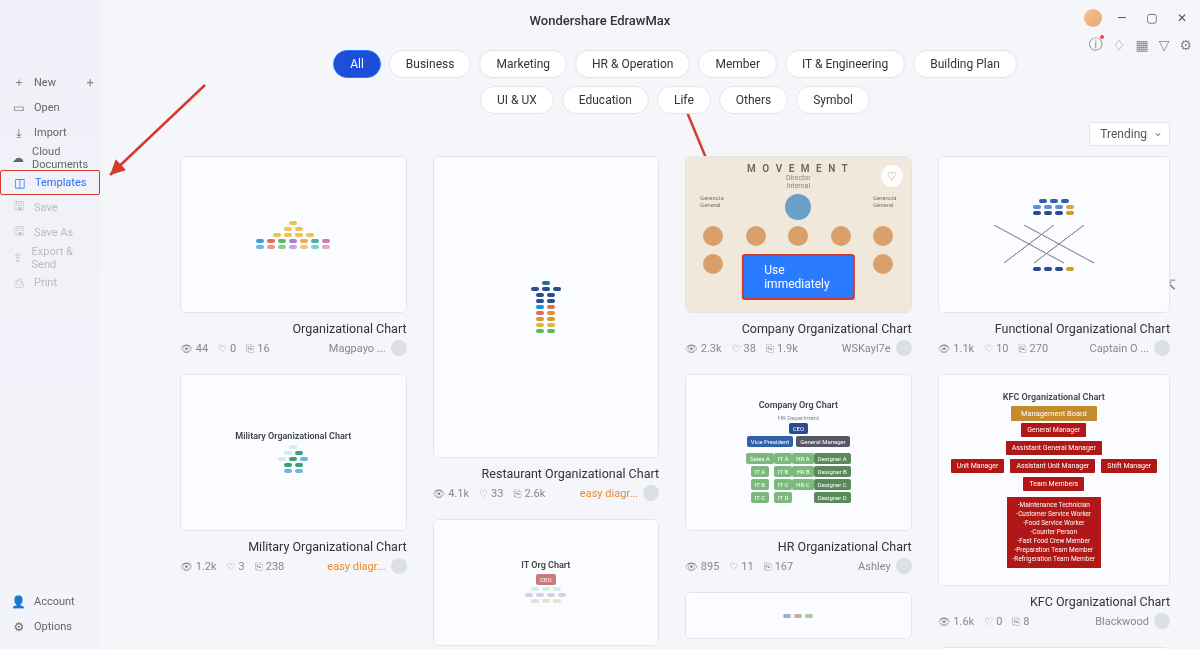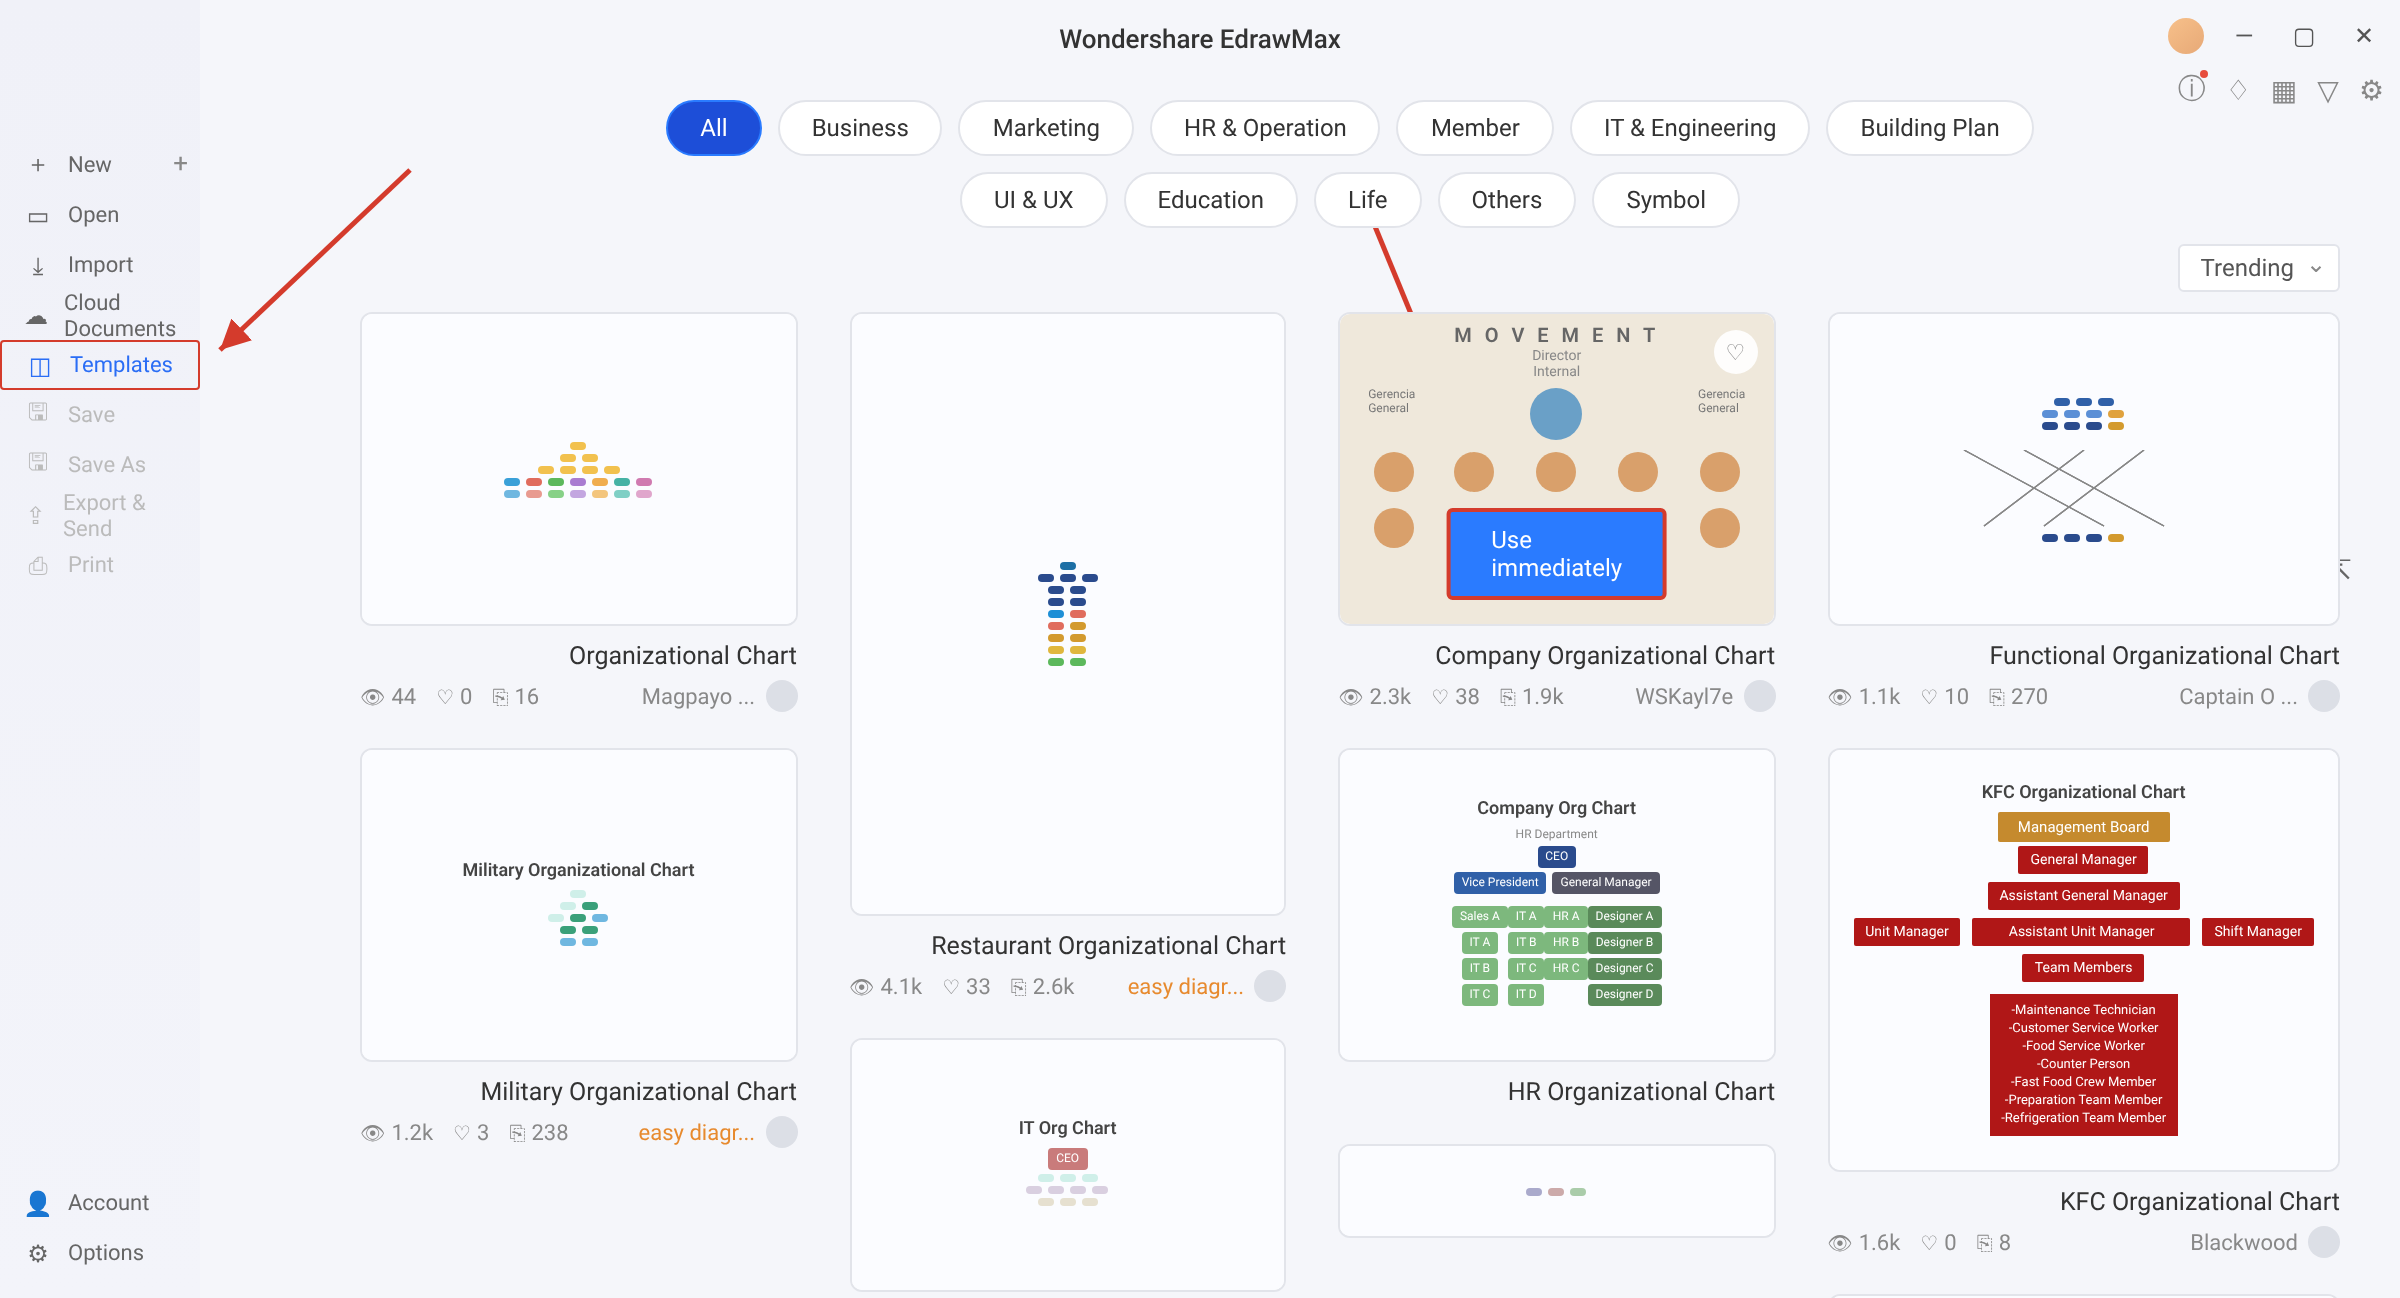--- a/index.html
+++ b/index.html
@@ -462,20 +462,28 @@
                     </div>
                     <div class="row">
                       <div class="node" style="background:#5a8a5a">Designer D</div>
                     </div>
                   </div>
                 </div>
               </div>
             </div>
           </div>
           <div class="card-title">HR Organizational Chart</div>
+          <div class="card-meta">
+            <div class="stats">
+              <span class="stat-views">895</span>
+              <span class="stat-likes">11</span>
+              <span class="stat-copies">167</span>
+            </div>
+            <div class="author">Ashley <span class="avatar-tiny"></span></div>
+          </div>
         </div>
         <div class="card-wrap">
           <div class="card">
             <div class="thumb" style="height:45px">
               <div class="mini-tree">
                 <div class="row">
                   <div class="node" style="background:#aac"></div>
                   <div class="node" style="background:#caa"></div>
                   <div class="node" style="background:#aca"></div>
                 </div>
@@ -548,21 +556,21 @@
             <div class="thumb" style="height:210px">
               <div class="mini-tree" style="display:flex;flex-direction:column;align-items:center">
                 <div class="thumb-title">KFC Organizational Chart</div>
                 <div style="background:#c58a2e;color:#fff;font-size:7.5px;padding:3px 10px;border-radius:1px">Management Board</div>
                 <div style="background:#b01717;color:#fff;font-size:7px;padding:3px 6px;margin:2px;border-radius:1px;white-space:nowrap">General Manager</div>
                 <div style="display:flex">
                   <div style="background:#b01717;color:#fff;font-size:7px;padding:3px 6px;margin:2px;border-radius:1px;white-space:nowrap">Assistant General Manager</div>
                 </div>
                 <div style="display:flex;gap:2px">
                   <div style="background:#b01717;color:#fff;font-size:7px;padding:3px 6px;margin:2px;border-radius:1px;white-space:nowrap">Unit Manager</div>
-                  <div style="background:#b01717;color:#fff;font-size:7px;padding:3px 18px;margin:2px;border-radius:1px;white-space:nowrap">Assistant Unit Manager</div>
+                  <div style="background:#b01717;color:#fff;font-size:7px;padding:3px 6px;margin:2px;border-radius:1px;white-space:nowrap">Assistant Unit Manager</div>
                   <div style="background:#b01717;color:#fff;font-size:7px;padding:3px 6px;margin:2px;border-radius:1px;white-space:nowrap">Shift Manager</div>
                 </div>
                 <div style="background:#b01717;color:#fff;font-size:7px;padding:3px 6px;margin:2px;border-radius:1px;white-space:nowrap">Team Members</div>
                 <div style="background:#b01717;color:#fff;font-size:6.5px;padding:4px 6px;margin-top:4px;text-align:center;line-height:1.4">-Maintenance Technician<br>-Customer Service Worker<br>-Food Service Worker<br>-Counter Person<br>-Fast Food Crew Member<br>-Preparation Team Member<br>-Refrigeration Team Member</div>
               </div>
             </div>
           </div>
           <div class="card-title">KFC Organizational Chart</div>
           <div class="card-meta">
             <div class="stats">

